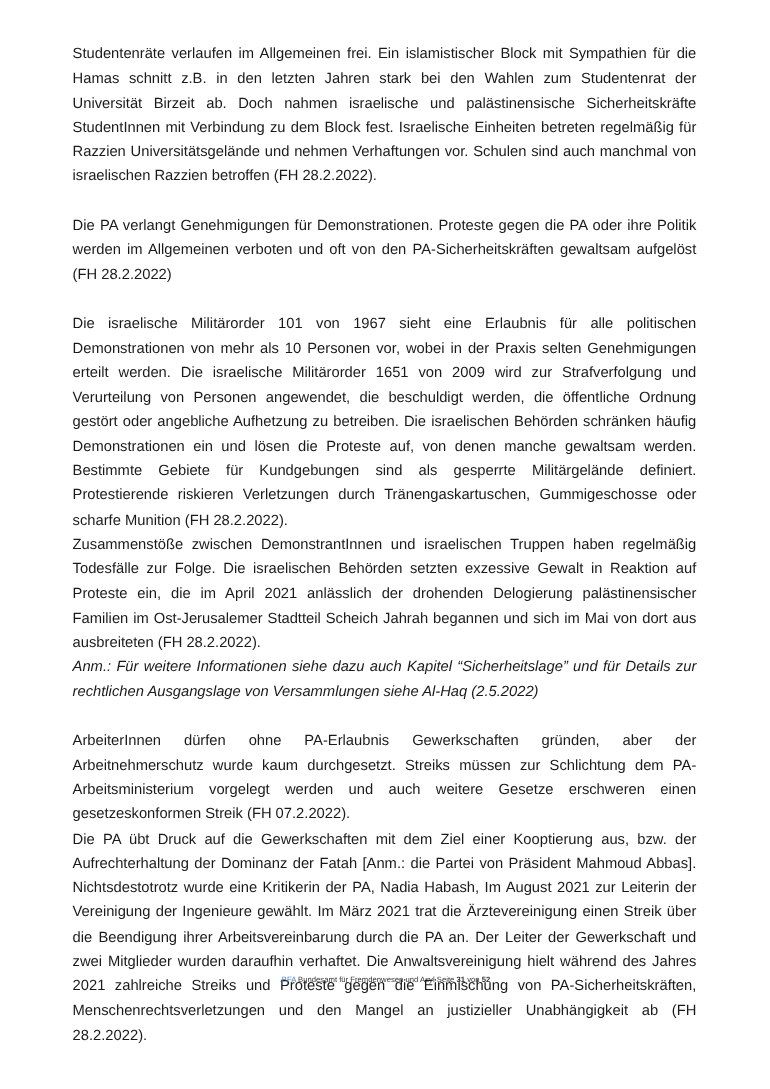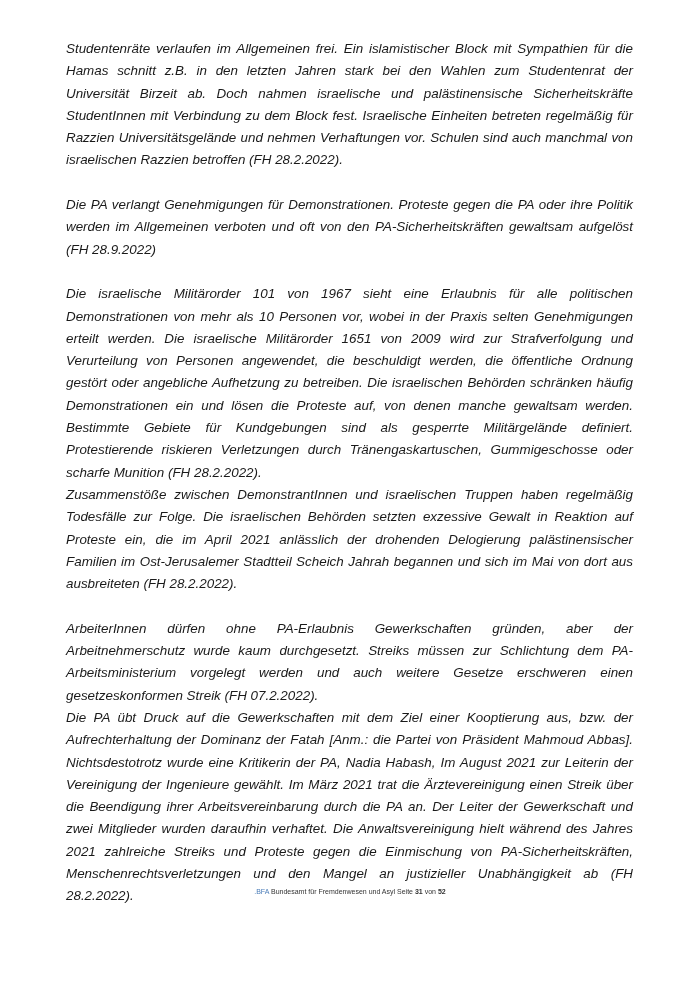--- a/index.html
+++ b/index.html
@@ -19,21 +19,20 @@
       position: absolute;
       left: 66px;
       top: 38px;
       width: 567px;
     }
     .para {
       margin: 0;
       font-size: 13.4px;
       line-height: 22.3px;
       text-align: justify;
-      font-style: italic;
     }
     .para.italic {
       font-style: italic;
     }
     .gap {
       height: 22.3px;
     }
     .footer {
       position: absolute;
       left: 0;
@@ -50,24 +49,25 @@
     .footer b {
       font-weight: bold;
     }
   </style>
 </head>
 <body>
 
 <div class="page">
   <p class="para">Studentenräte verlaufen im Allgemeinen frei. Ein islamistischer Block mit Sympathien für die Hamas schnitt z.B. in den letzten Jahren stark bei den Wahlen zum Studentenrat der Universität Birzeit ab. Doch nahmen israelische und palästinensische Sicherheitskräfte StudentInnen mit Verbindung zu dem Block fest. Israelische Einheiten betreten regelmäßig für Razzien Universitätsgelände und nehmen Verhaftungen vor. Schulen sind auch manchmal von israelischen Razzien betroffen (FH 28.2.2022).</p>
   <div class="gap"></div>
-  <p class="para">Die PA verlangt Genehmigungen für Demonstrationen. Proteste gegen die PA oder ihre Politik werden im Allgemeinen verboten und oft von den PA-Sicherheitskräften gewaltsam aufgelöst (FH 28.9.2022)</p>
+  <p class="para">Die PA verlangt Genehmigungen für Demonstrationen. Proteste gegen die PA oder ihre Politik werden im Allgemeinen verboten und oft von den PA-Sicherheitskräften gewaltsam aufgelöst (FH 28.2.2022)</p>
   <div class="gap"></div>
   <p class="para">Die israelische Militärorder 101 von 1967 sieht eine Erlaubnis für alle politischen Demonstrationen von mehr als 10 Personen vor, wobei in der Praxis selten Genehmigungen erteilt werden. Die israelische Militärorder 1651 von 2009 wird zur Strafverfolgung und Verurteilung von Personen angewendet, die beschuldigt werden, die öffentliche Ordnung gestört oder angebliche Aufhetzung zu betreiben. Die israelischen Behörden schränken häufig Demonstrationen ein und lösen die Proteste auf, von denen manche gewaltsam werden. Bestimmte Gebiete für Kundgebungen sind als gesperrte Militärgelände definiert. Protestierende riskieren Verletzungen durch Tränengaskartuschen, Gummigeschosse oder scharfe Munition (FH 28.2.2022).</p>
   <p class="para">Zusammenstöße zwischen DemonstrantInnen und israelischen Truppen haben regelmäßig Todesfälle zur Folge. Die israelischen Behörden setzten exzessive Gewalt in Reaktion auf Proteste ein, die im April 2021 anlässlich der drohenden Delogierung palästinensischer Familien im Ost-Jerusalemer Stadtteil Scheich Jahrah begannen und sich im Mai von dort aus ausbreiteten (FH 28.2.2022).</p>
+  <p class="para italic">Anm.: Für weitere Informationen siehe dazu auch Kapitel “Sicherheitslage” und für Details zur rechtlichen Ausgangslage von Versammlungen siehe Al-Haq (2.5.2022)</p>
   <div class="gap"></div>
   <p class="para">ArbeiterInnen dürfen ohne PA-Erlaubnis Gewerkschaften gründen, aber der Arbeitnehmerschutz wurde kaum durchgesetzt. Streiks müssen zur Schlichtung dem PA-Arbeitsministerium vorgelegt werden und auch weitere Gesetze erschweren einen gesetzeskonformen Streik (FH 07.2.2022).</p>
   <p class="para">Die PA übt Druck auf die Gewerkschaften mit dem Ziel einer Kooptierung aus, bzw. der Aufrechterhaltung der Dominanz der Fatah [Anm.: die Partei von Präsident Mahmoud Abbas]. Nichtsdestotrotz wurde eine Kritikerin der PA, Nadia Habash, Im August 2021 zur Leiterin der Vereinigung der Ingenieure gewählt. Im März 2021 trat die Ärztevereinigung einen Streik über die Beendigung ihrer Arbeitsvereinbarung durch die PA an. Der Leiter der Gewerkschaft und zwei Mitglieder wurden daraufhin verhaftet. Die Anwaltsvereinigung hielt während des Jahres 2021 zahlreiche Streiks und Proteste gegen die Einmischung von PA-Sicherheitskräften, Menschenrechtsverletzungen und den Mangel an justizieller Unabhängigkeit ab (FH 28.2.2022).</p>
 </div>
 
 <div class="footer">
   <span class="brand">.BFA</span>
   <span>Bundesamt für Fremdenwesen und Asyl</span>
   <span>Seite</span>
   <b>31</b>

